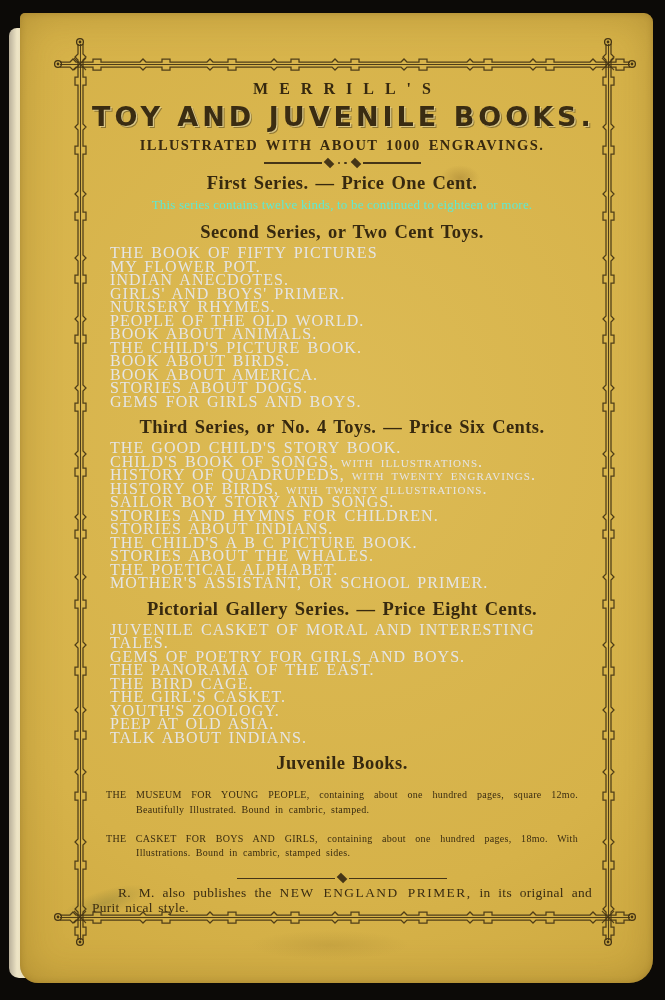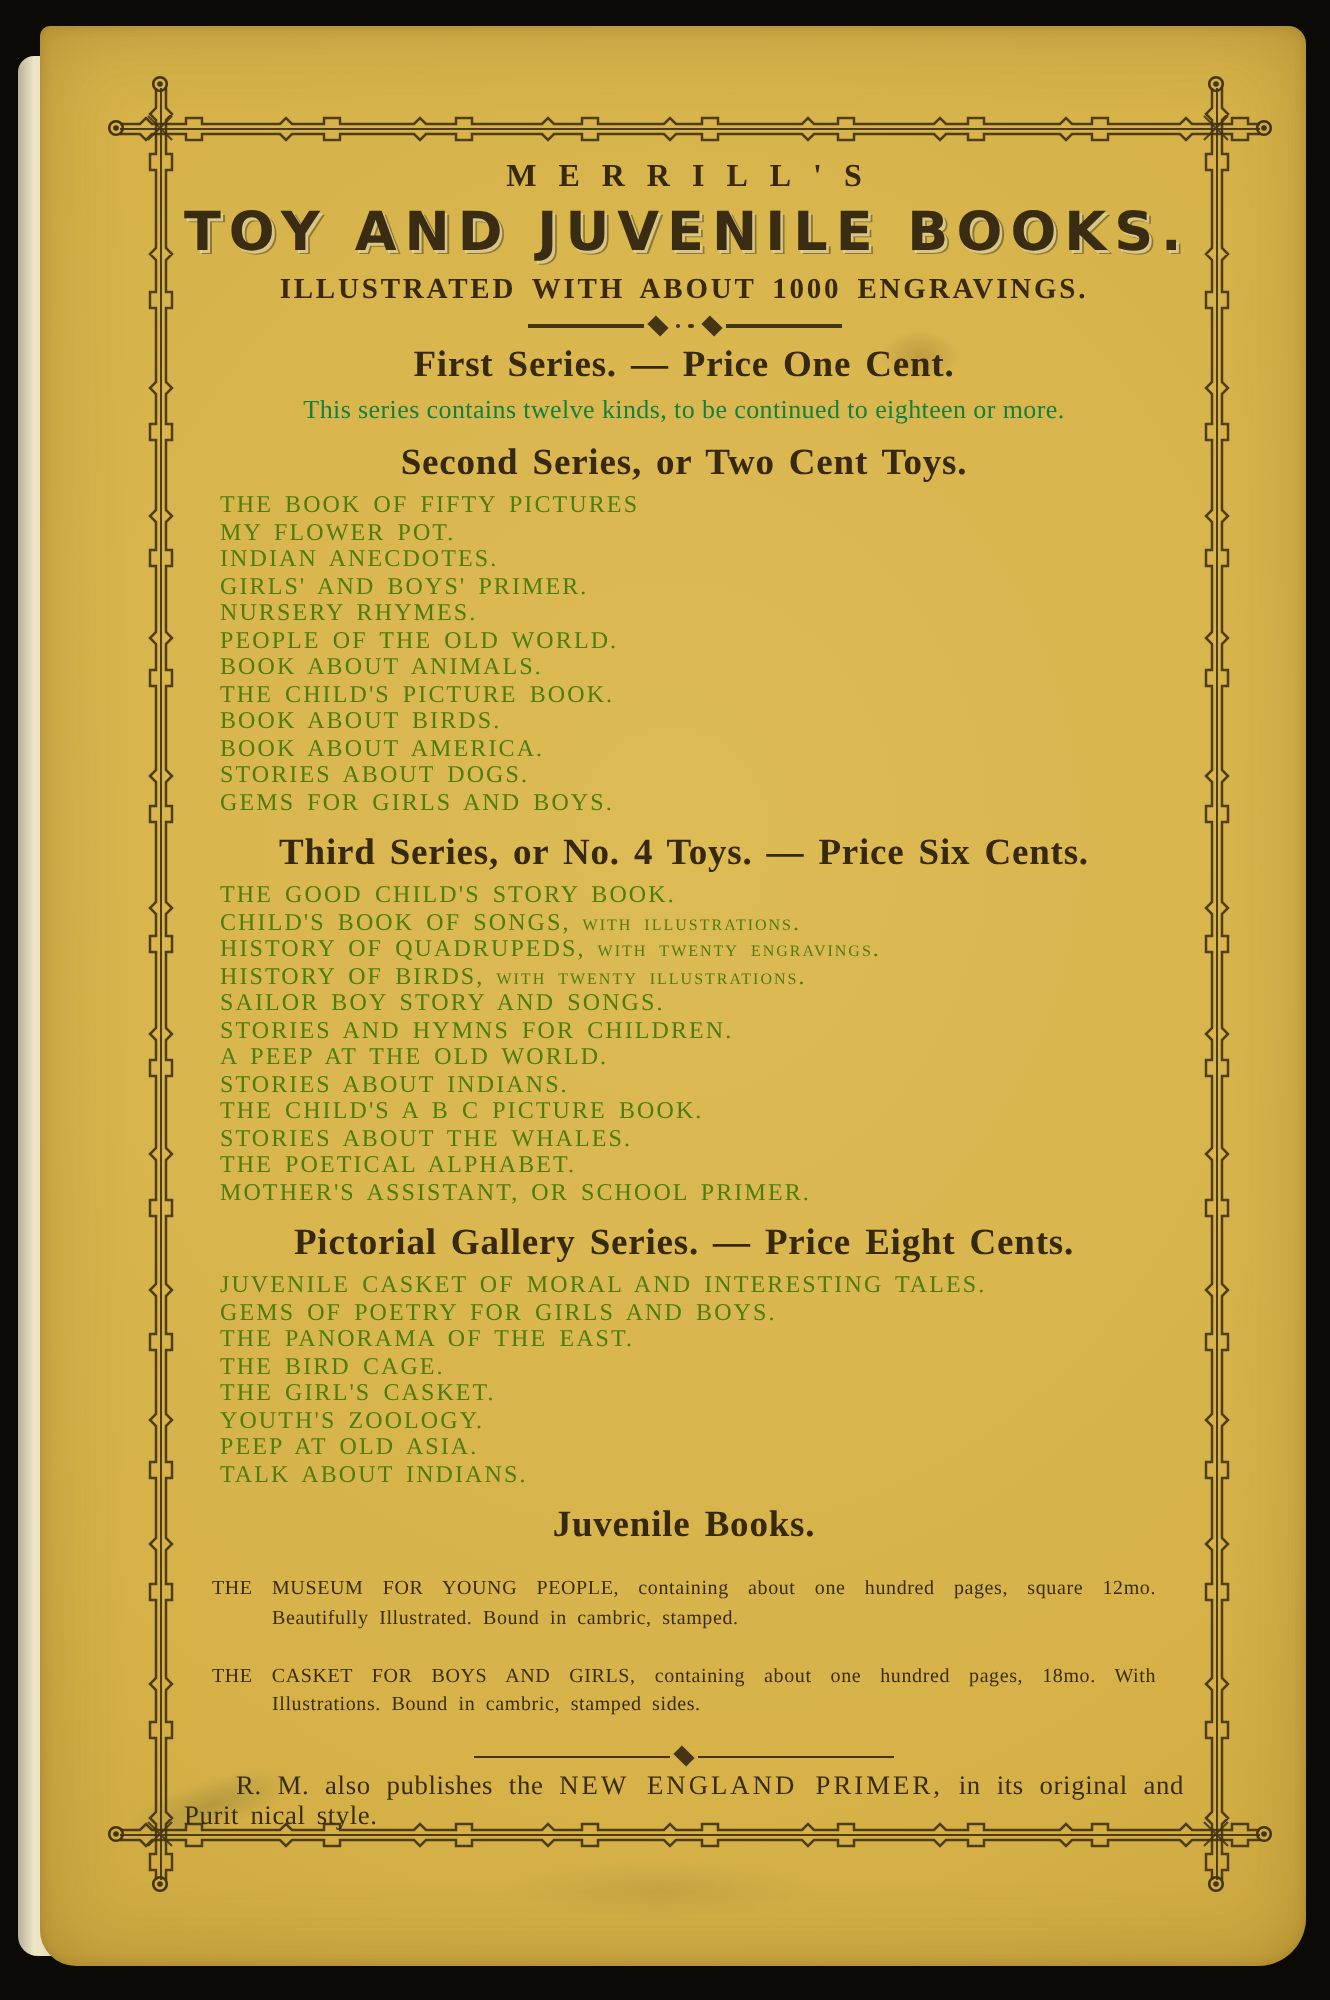--- a/index.html
+++ b/index.html
@@ -51,24 +51,24 @@
   .divider .dot{width:2.5px;height:2.5px;background:#453517;border-radius:50%;margin:0 2px;}
   .divider.d1 .line{width:58px;}
   .divider.d2{margin:4px auto 3px auto;}
   .divider.d2 .line{width:98px;height:1.3px;}
 
   h2{
     margin:9px 0 3px 0;font-size:18.5px;font-weight:bold;letter-spacing:.4px;word-spacing:2px;
     color:#37290f;
   }
   h2.first{margin-top:7px;}
-  .series-note{font-size:13px;letter-spacing:.2px;color:#15803d;margin:0 0 1px 0;}
+  .series-note{font-size:13px;letter-spacing:.2px;color:#5eead4;margin:0 0 1px 0;}
   ul.booklist{
     list-style:none;margin:3px 0 0 0;padding:0 0 0 18px;text-align:left;
-    font-size:12px;line-height:13.5px;letter-spacing:1.05px;word-spacing:2px;color:#4d7c0f;
+    font-size:16px;line-height:13.5px;letter-spacing:1.05px;word-spacing:2px;color:#e5e5e5;
   }
   ul.booklist .sfx{font-variant:small-caps;text-transform:lowercase;letter-spacing:1px;}
   
   ul.booklist .sfx::first-letter{text-transform:uppercase;}
 
   .juv-paras{text-align:justify;margin-top:2px;}
   .juv-paras p{
     margin:14px;padding-left:30px;text-indent:-30px;
     font-size:10px;line-height:14.8px;letter-spacing:.3px;word-spacing:2.5px;color:#3a2c11;
   }
@@ -164,21 +164,20 @@
           <li><span>GEMS FOR GIRLS AND BOYS.</span></li>
         </ul>
         <h2>Third Series, or No. 4 Toys. — Price Six Cents.</h2>
         <ul class="booklist">
           <li><span>THE GOOD CHILD'S STORY BOOK.</span></li>
           <li><span>CHILD'S BOOK OF SONGS,</span><span class="sfx"> With Illustrations.</span></li>
           <li><span>HISTORY OF QUADRUPEDS,</span><span class="sfx"> With twenty Engravings.</span></li>
           <li><span>HISTORY OF BIRDS,</span><span class="sfx"> With twenty Illustrations.</span></li>
           <li><span>SAILOR BOY STORY AND SONGS.</span></li>
           <li><span>STORIES AND HYMNS FOR CHILDREN.</span></li>
-          <li><span>A PEEP AT THE OLD WORLD.</span></li>
           <li><span>STORIES ABOUT INDIANS.</span></li>
           <li><span>THE CHILD'S A B C PICTURE BOOK.</span></li>
           <li><span>STORIES ABOUT THE WHALES.</span></li>
           <li><span>THE POETICAL ALPHABET.</span></li>
           <li><span>MOTHER'S ASSISTANT, OR SCHOOL PRIMER.</span></li>
         </ul>
         <h2>Pictorial Gallery Series. — Price Eight Cents.</h2>
         <ul class="booklist">
           <li><span>JUVENILE CASKET OF MORAL AND INTERESTING TALES.</span></li>
           <li><span>GEMS OF POETRY FOR GIRLS AND BOYS.</span></li>

